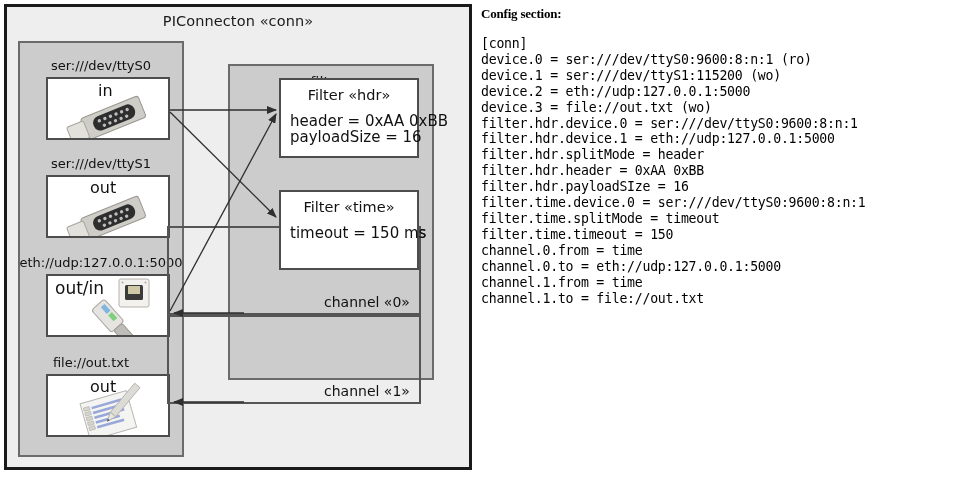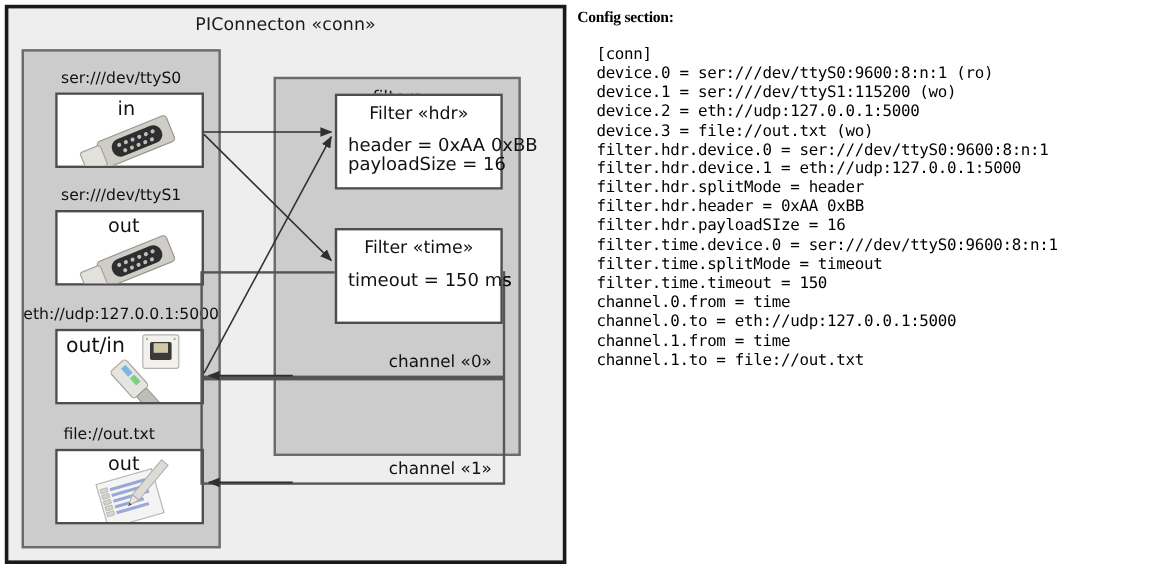--- a/index.html
+++ b/index.html
@@ -49,21 +49,21 @@
   
   #wires{position:absolute;left:0;top:0;width:468px;height:466px;
          pointer-events:none;}
 
   
   #config{position:absolute;left:481px;top:6px;width:478px;}
   #config-heading{font-family:Liberation Serif, serif;
                   font-size:13px;font-weight:bold;color:#000;margin:0 0 14px 0;
                   letter-spacing:-0.2px;}
   #config-body{font-family:"DejaVu Sans Mono","Liberation Mono",monospace;
-               font-size:13.2px;line-height:15.9px;color:#000;margin:16px;
+               font-size:13.2px;line-height:15.9px;color:#000;margin:0;
                white-space:pre;letter-spacing:-0.25px;}
 </style>
 </head>
 <body>
 
 <div id="diagram">
 
   <div class="outer-box"></div>
 
   <div class="outer-title">PIConnecton «conn»</div>

